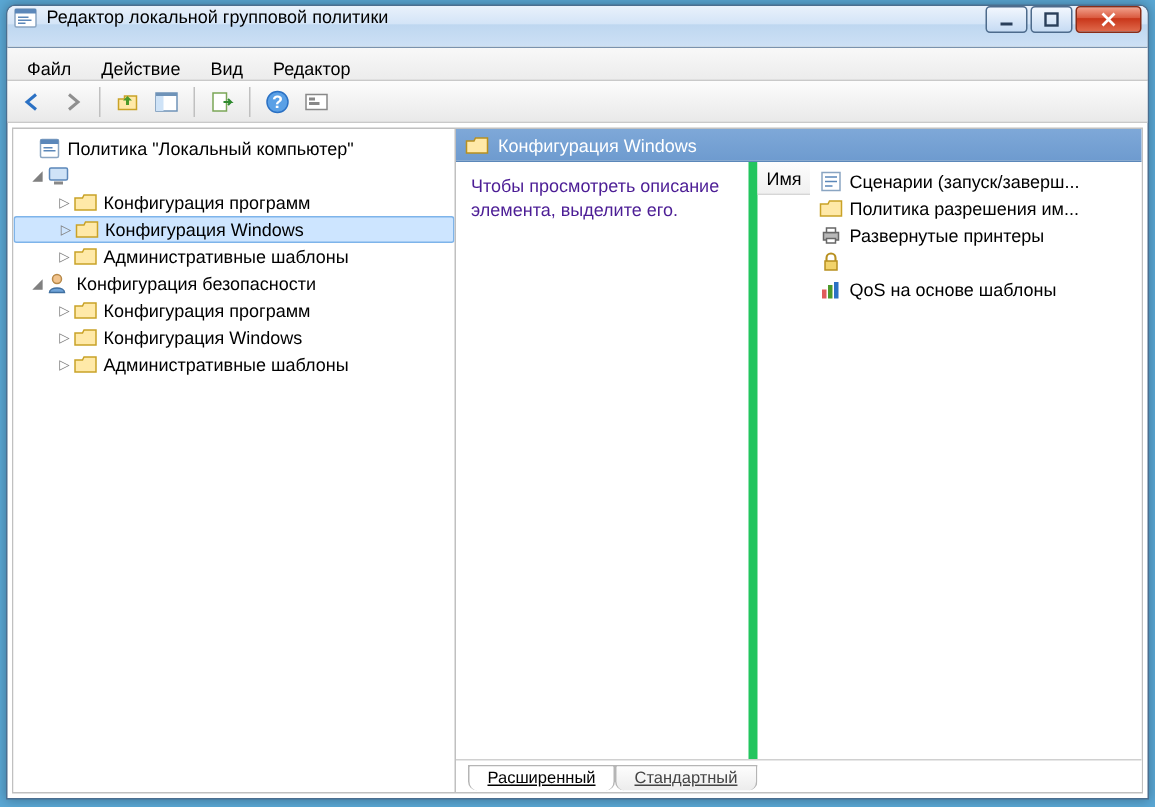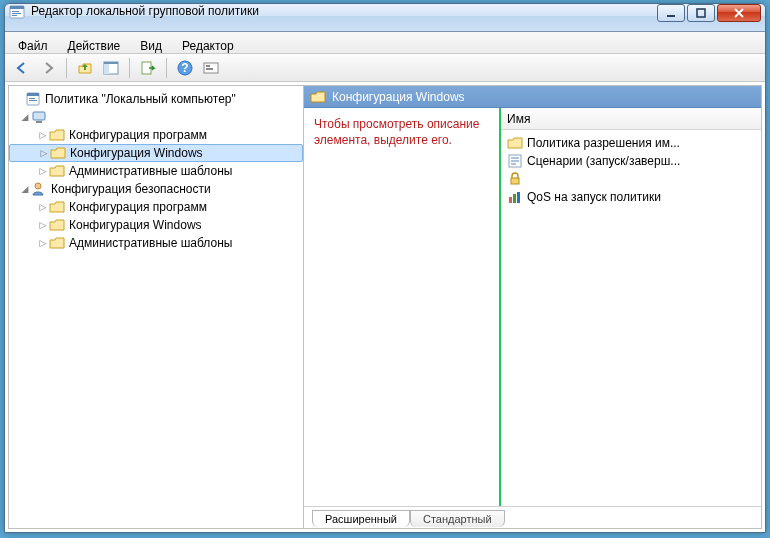--- a/index.html
+++ b/index.html
@@ -23,28 +23,28 @@
 .toolbar .tb-sep { width: 1px; height: 20px; background: #c0c0c0; margin: 0 3px; }
 
 .content { flex: 1; display: flex; border: 1px solid #c0c0c0; margin: 3px; }
 .tree-pane { width: 295px; border-right: 1px solid #c0c0c0; background: #fff; overflow: auto; padding: 4px 0; }
 .right-pane { flex: 1; display: flex; flex-direction: column; background: #fff; }
 
 .header-bar { height: 22px; background: linear-gradient(#7ea8d8,#6e9bcf); color: #fff; display: flex; align-items: center; padding: 0 6px; gap: 6px; border-bottom: 1px solid #5b87b9; }
 .header-bar .folder-small { width: 16px; height: 14px; }
 
 .detail-body { flex: 1; display: flex; position: relative; }
-.desc-col { width: 195px; padding: 8px 10px; color: #b91c1c; line-height: 1.35; }
-.list-col { flex: 1; border-left: 2px solid #22c55e; display: flex; flex-direction: column; }
+.desc-col { width: 195px; padding: 8px 10px; color: #4c1d95; line-height: 1.35; }
+.list-col { flex: 1; border-left: 6px solid #22c55e; display: flex; }
 .list-header { height: 22px; border-bottom: 1px solid #d6d6d6; background: linear-gradient(#fdfdfd,#f0f0f0); display: flex; align-items: center; padding: 0 6px; color: #000; }
 .list-body { flex: 1; padding: 4px 4px; }
 .list-item { display: flex; align-items: center; gap: 4px; padding: 1px 2px; color: #000; white-space: nowrap; overflow: hidden; text-overflow: ellipsis; }
 
 .tabstrip { height: 22px; background: #fff; border-top: 1px solid #d0d0d0; display: flex; align-items: flex-end; padding-left: 8px; gap: 0; }
-.tab { padding: 2px 12px; border: 1px solid #b5b5b5; border-bottom: none; border-radius: 0 0 6px 6px; background: linear-gradient(#fdfdfd,#ececec); font-size: 11px; position: relative; top: -1px; }
+.tab { padding: 2px 12px; border: 1px solid #b5b5b5; border-bottom: none; border-radius: 0 0 6px 6px; background: linear-gradient(#fdfdfd,#ececec); font-size: 11px; position: relative; top: -1px; text-decoration: underline; }
 .tab.active { background: #fff; }
 .tab:not(.active){ color:#444;margin-top:15px; }
 
 .tree-row { display: flex; align-items: center; height: 18px; padding-right: 4px; white-space: nowrap; }
 .tree-row .tw { width: 12px; height: 12px; display: flex; align-items: center; justify-content: center; color: #808080; font-size: 9px; }
 .tree-row.selected { background: #cde5ff; border: 1px solid #7eb4ea; border-radius: 2px; }
 .tree-label { margin-left: 4px; }
 
 
 .ico { width: 16px; height: 16px; flex: none; }
@@ -227,44 +227,52 @@
 
       <div class="detail-body">
         <div class="desc-col">
           <div>Чтобы просмотреть описание элемента, выделите его.</div>
         </div>
         <div class="list-col">
           <div class="list-header">Имя</div>
           <div class="list-body">
             <div class="list-item">
               <svg class="ico" viewBox="0 0 16 16">
-                  <path d="M1 5 L6 5 L7 3 L15 3 L15 13 L1 13 Z" fill="#ffe9a8" stroke="#c9a227"></path>
-                </svg>
-              <span>Политика разрешения им...</span>
-            </div>
-            <div class="list-item">
-              <svg class="ico" viewBox="0 0 16 16">
                   <rect x="2" y="2" width="12" height="12" fill="#fff" stroke="#8aa5c2"></rect>
                   <path d="M4 5h8M4 8h8M4 11h5" stroke="#5b87b9"></path>
                 </svg>
               <span>Сценарии (запуск/заверш...</span>
+            </div>
+            <div class="list-item">
+              <svg class="ico" viewBox="0 0 16 16">
+                  <path d="M1 5 L6 5 L7 3 L15 3 L15 13 L1 13 Z" fill="#ffe9a8" stroke="#c9a227"></path>
+                </svg>
+              <span>Политика разрешения им...</span>
+            </div>
+            <div class="list-item">
+              <svg class="ico" viewBox="0 0 16 16">
+                  <rect x="3" y="6" width="10" height="5" fill="#b8b8b8" stroke="#666"></rect>
+                  <rect x="5" y="3" width="6" height="3" fill="#fff" stroke="#666"></rect>
+                  <rect x="5" y="10" width="6" height="3" fill="#fff" stroke="#666"></rect>
+                </svg>
+              <span>Развернутые принтеры</span>
             </div>
             <div class="list-item">
               <svg class="ico" viewBox="0 0 16 16">
                   <rect x="4" y="7" width="8" height="6" fill="#f2d36b" stroke="#b8901f"></rect>
                   <path d="M5 7 V5 a3 3 0 0 1 6 0 V7" fill="none" stroke="#b8901f" stroke-width="1.4"></path>
                 </svg>
             </div>
             <div class="list-item">
               <svg class="ico" viewBox="0 0 16 16">
                   <rect x="2" y="8" width="3" height="6" fill="#e05a5a"></rect>
                   <rect x="6" y="5" width="3" height="9" fill="#4c9a2a"></rect>
                   <rect x="10" y="3" width="3" height="11" fill="#2b71c4"></rect>
                 </svg>
-              <span>QoS на запуск политики</span>
+              <span>QoS на основе шаблоны</span>
             </div>
           </div>
         </div>
       </div>
 
       <div class="tabstrip">
         <div class="tab active">Расширенный</div>
         <div class="tab">Стандартный</div>
       </div>
     </div>

